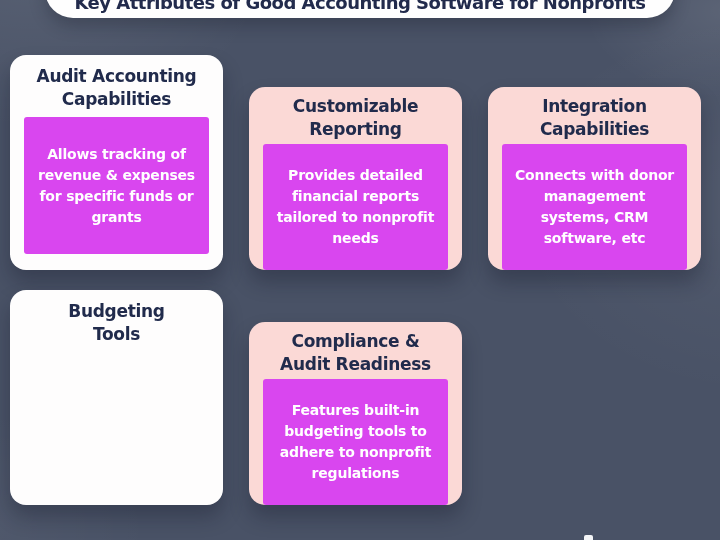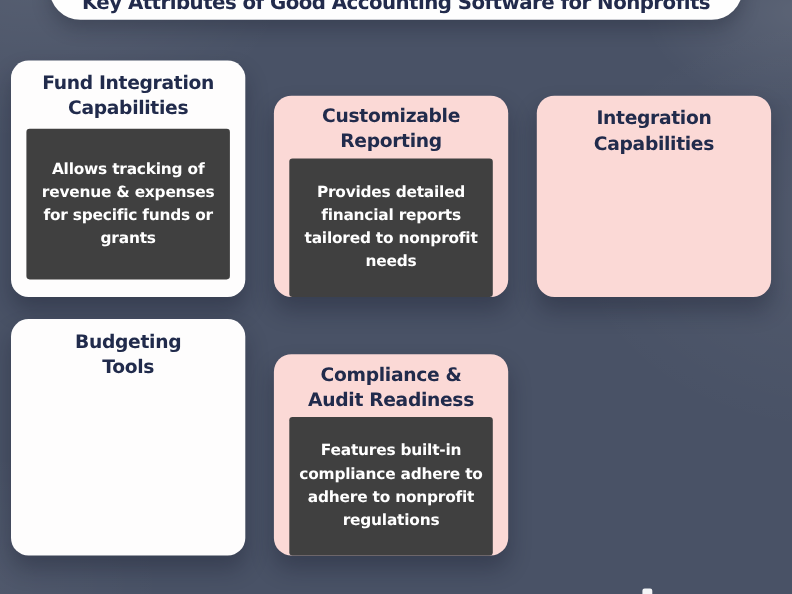--- a/index.html
+++ b/index.html
@@ -68,21 +68,21 @@
     font-size: 17px;
     font-weight: 700;
     line-height: 23px;
     letter-spacing: -0.3px;
     white-space: pre-line;
   }
 
   .card-box {
     height: 137px;
     margin: 0 14px;
-    background: #404040;
+    background: #d946ef;
     border-radius: 3px;
     display: flex;
     align-items: center;
     justify-content: center;
     text-align: center;
     color: #ffffff;
     font-size: 14px;
     font-weight: 700;
     line-height: 21px;
     letter-spacing: -0.2px;
@@ -102,52 +102,56 @@
 </head>
 <body>
 
 <div class="title-pill">
   <div class="title-text">Key Attributes of Good Accounting Software for Nonprofits</div>
 </div>
 
 <div class="cards-grid">
 
   <div class="card white">
-    <div class="card-heading">Fund Integration
+    <div class="card-heading">Audit Accounting
 Capabilities</div>
     <div class="card-box">Allows tracking of
 revenue &amp; expenses
 for specific funds or
 grants</div>
   </div>
 
   <div class="card pink">
     <div class="card-heading">Customizable
 Reporting</div>
     <div class="card-box">Provides detailed
 financial reports
 tailored to nonprofit
 needs</div>
   </div>
 
 
   <div class="card pink">
     <div class="card-heading">Integration
 Capabilities</div>
+    <div class="card-box">Connects with donor
+management
+systems, CRM
+software, etc</div>
   </div>
 
   <div class="card white">
     <div class="card-heading">Budgeting
 Tools</div>
   </div>
 
   <div class="card pink">
     <div class="card-heading">Compliance &amp;
 Audit Readiness</div>
     <div class="card-box">Features built-in
-compliance adhere to
+budgeting tools to
 adhere to nonprofit
 regulations</div>
   </div>
 
 </div>
 
 <div class="watermark-fragment"></div>
 
 </body></html>

